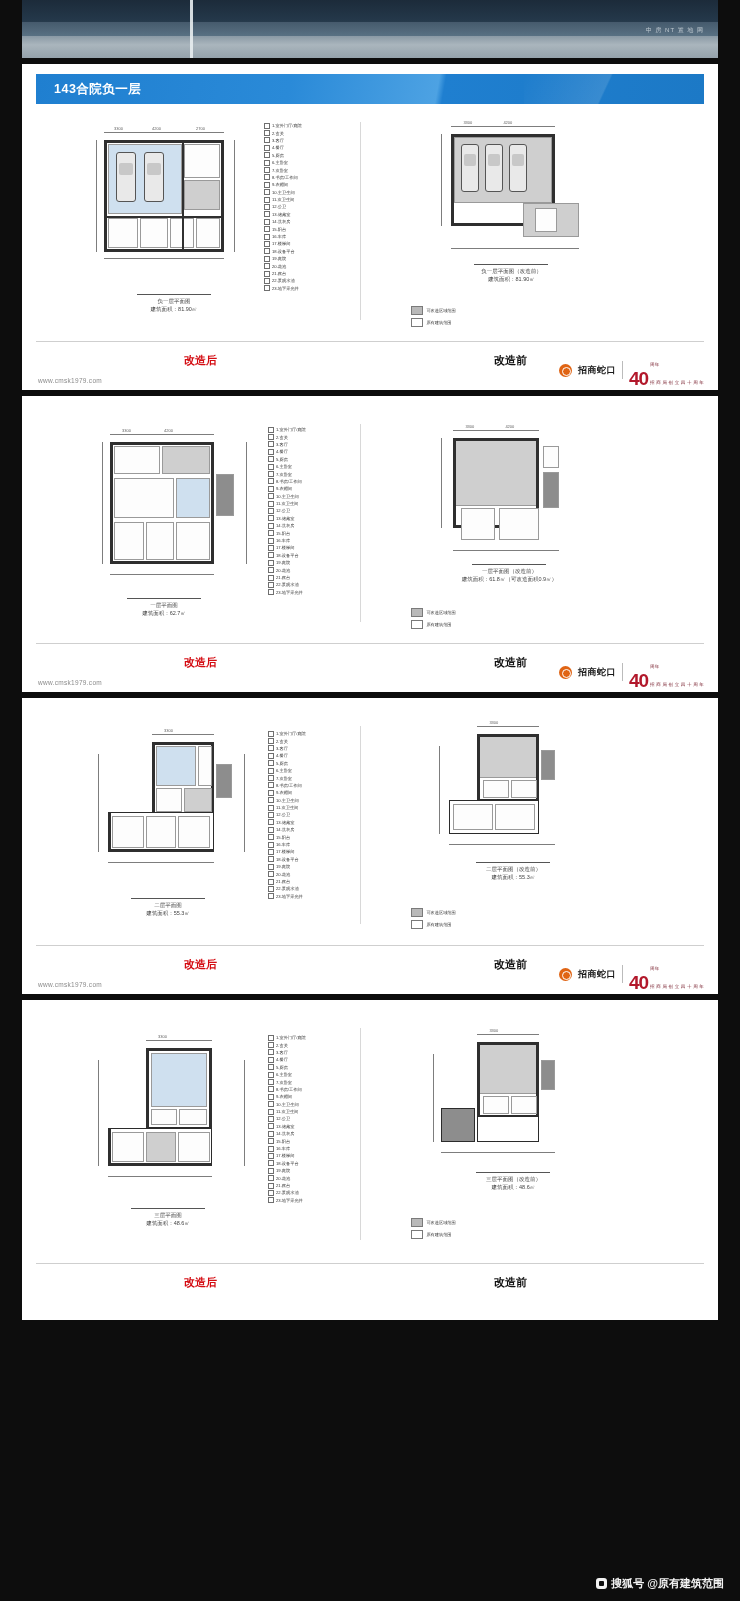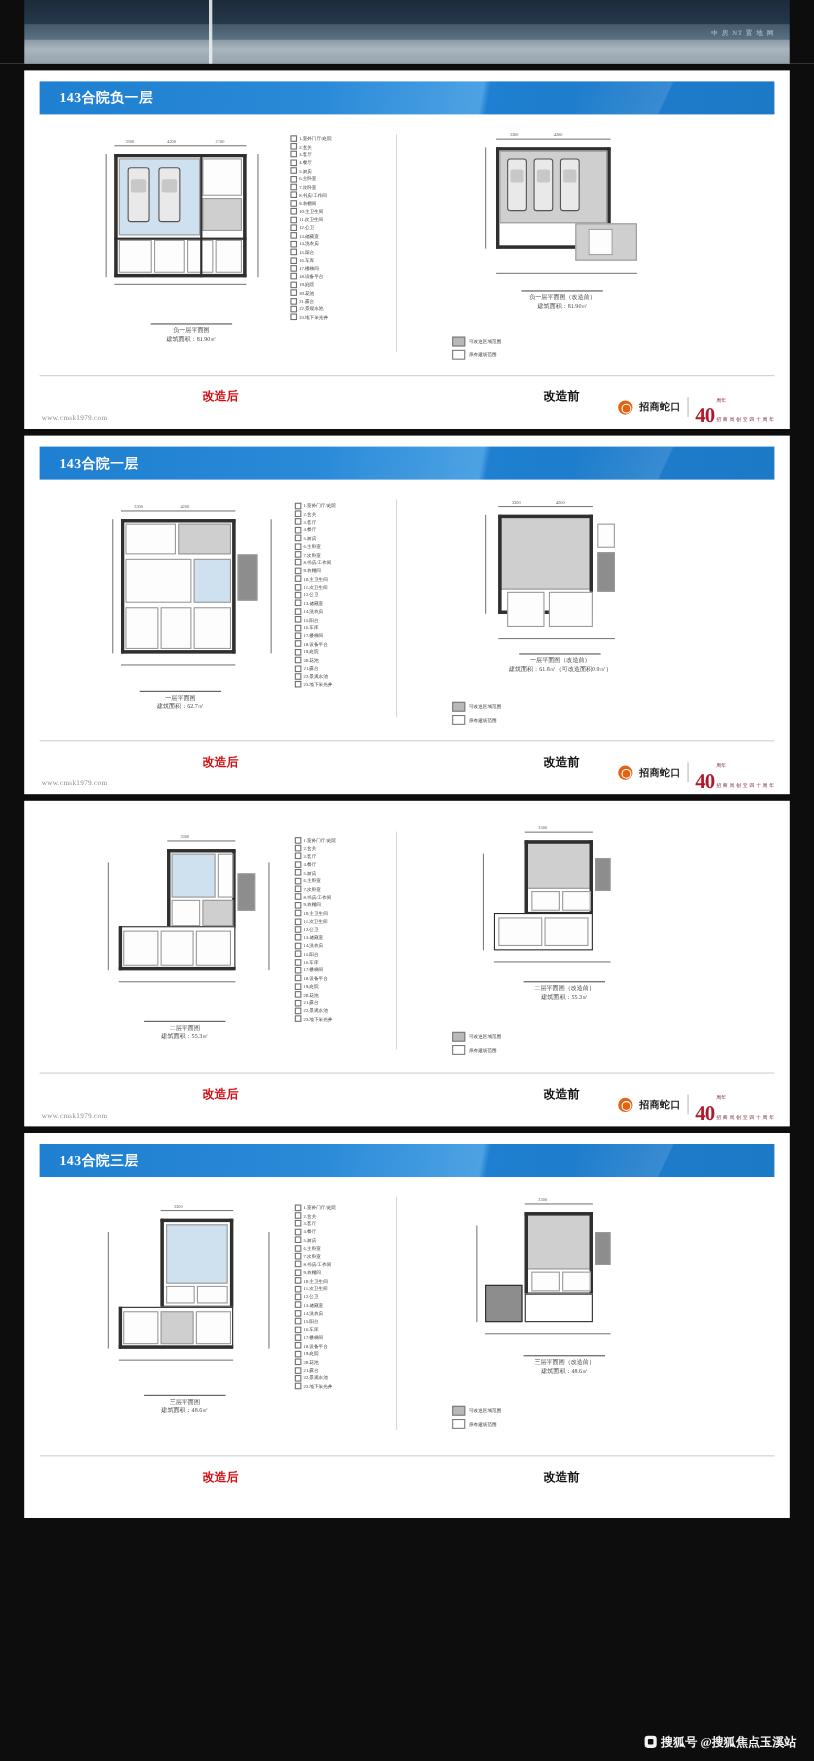--- a/index.html
+++ b/index.html
@@ -11,21 +11,20 @@
     width: 740px;
     font-family: "Liberation Sans", "DejaVu Sans", sans-serif;
     -webkit-font-smoothing: antialiased;
   }
   .page {
     width: 740px;
     min-height: 1601px;
     position: relative;
     background: #0d0d0d;
     overflow: hidden;
-    font-family: Liberation Serif, serif;
   }
 
   
   .banner {
     position: relative;
     width: 740px;
     height: 58px;
     background: linear-gradient(180deg,#1c2b3a 0%, #24384a 35%, #3c5366 62%, #5c7283 78%, #7d8f9c 100%);
     overflow: hidden;
   }
@@ -554,23 +553,20 @@
           <span>
             <span class="forty-sub">周年</span><br>
             <span class="forty-sub">招 商 局 创 立 四 十 周 年</span>
           </span>
         </span>
       </div>
     </div>
   </div>
 
   <div class="sheet">
-    <div class="sheet-title">
-      <span class="txt">143合院一层</span>
-    </div>
     <div class="sheet-body">
       <div class="divider"></div>
 
       <div class="col left">
         <div class="plan" style="left:62px; top:28px; width:160px; height:150px;">
           <div class="frame" style="left:12px; top:8px; width:104px; height:122px;"></div>
           <div class="wallblk" style="left:12px; top:8px; width:104px; height:3px;"></div>
           <div class="wallblk" style="left:12px; top:127px; width:104px; height:3px;"></div>
           <div class="wallblk" style="left:12px; top:8px; width:3px; height:122px;"></div>
           <div class="wallblk" style="left:113px; top:8px; width:3px; height:122px;"></div>
@@ -930,23 +926,20 @@
           <span>
             <span class="forty-sub">周年</span><br>
             <span class="forty-sub">招 商 局 创 立 四 十 周 年</span>
           </span>
         </span>
       </div>
     </div>
   </div>
 
   <div class="sheet last">
-    <div class="sheet-title">
-      <span class="txt">143合院三层</span>
-    </div>
     <div class="sheet-body" style="height:310px;">
       <div class="divider" style="bottom:80px;"></div>
 
       <div class="col left">
         <div class="plan" style="left:58px; top:30px; width:170px; height:150px;">
           <div class="frame" style="left:52px; top:8px; width:66px; height:80px;"></div>
           <div class="wallblk" style="left:52px; top:8px; width:66px; height:3px;"></div>
           <div class="wallblk" style="left:52px; top:8px; width:3px; height:80px;"></div>
           <div class="wallblk" style="left:115px; top:8px; width:3px; height:80px;"></div>
           <div class="room fill-blue" style="left:57px; top:13px; width:56px; height:54px;"></div>
@@ -1104,16 +1097,16 @@
       </div>
 
       <div class="footer-line" style="bottom:56px;"></div>
       <div class="label-after" style="bottom:30px;">改造后</div>
       <div class="label-before" style="bottom:30px;">改造前</div>
     </div>
   </div>
 
   <div class="sohu-wm">
     <span class="dot"></span>
-    <span>搜狐号 @搜狐焦点玉溪站</span>
+    <span>搜狐号 @原有建筑范围</span>
   </div>
 
 </div>
 
 </body></html>

